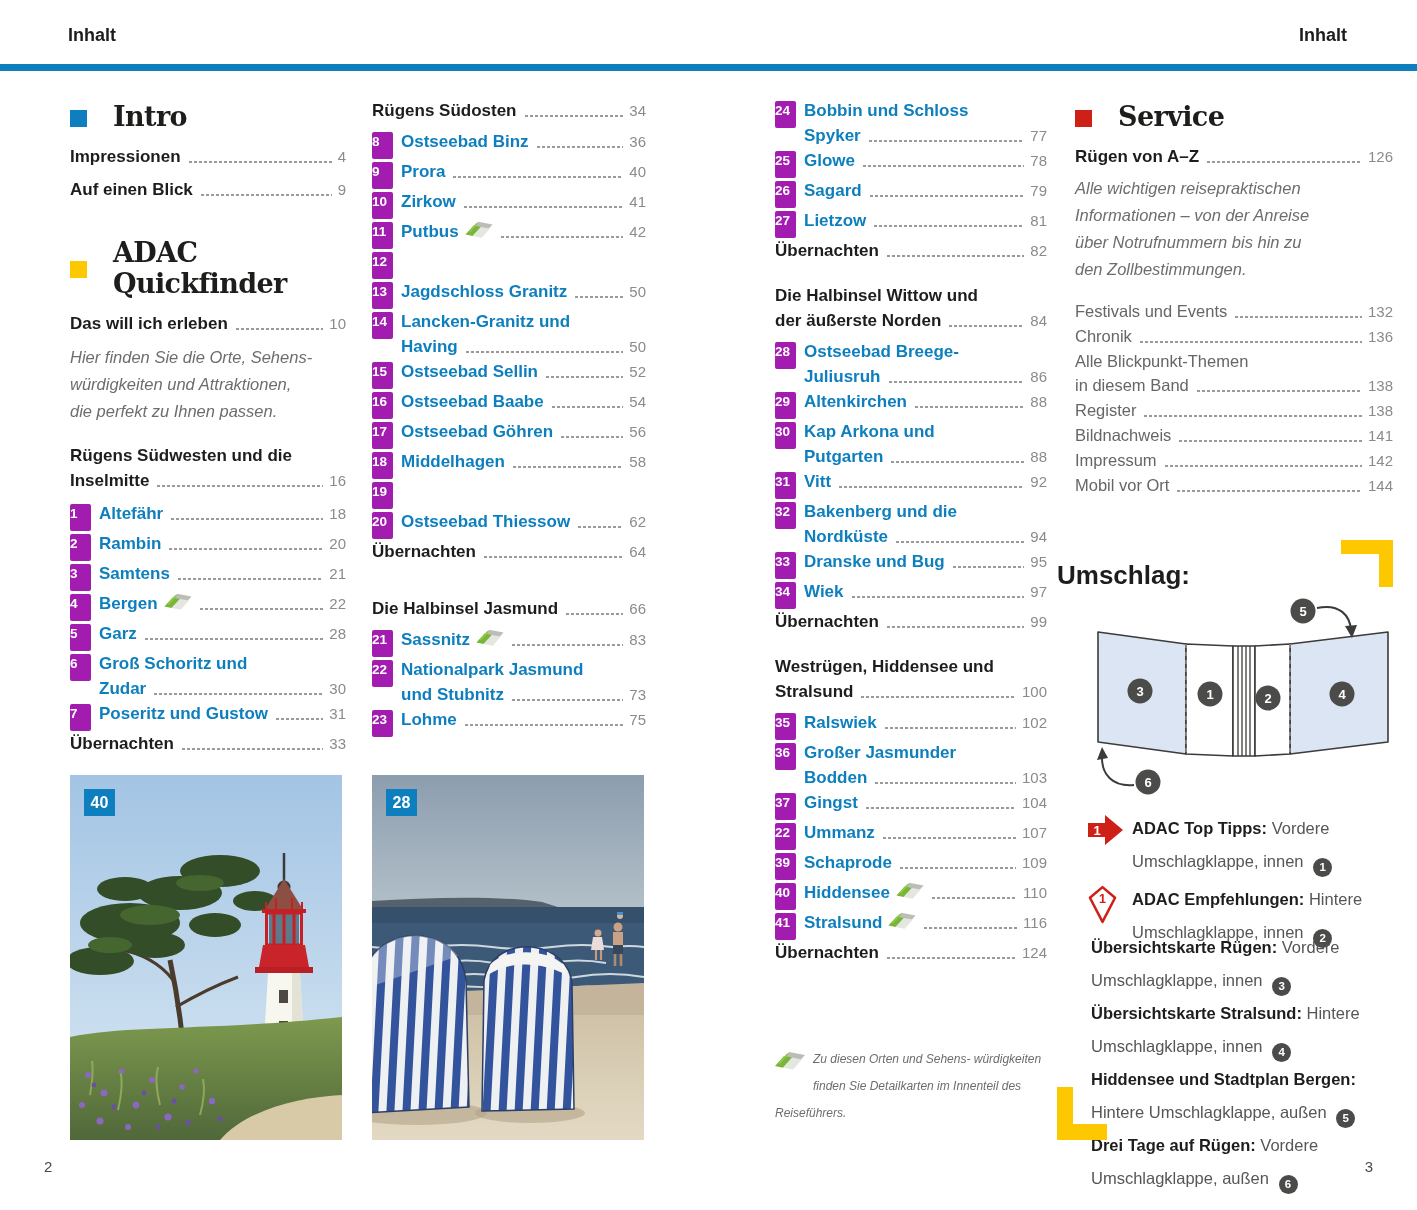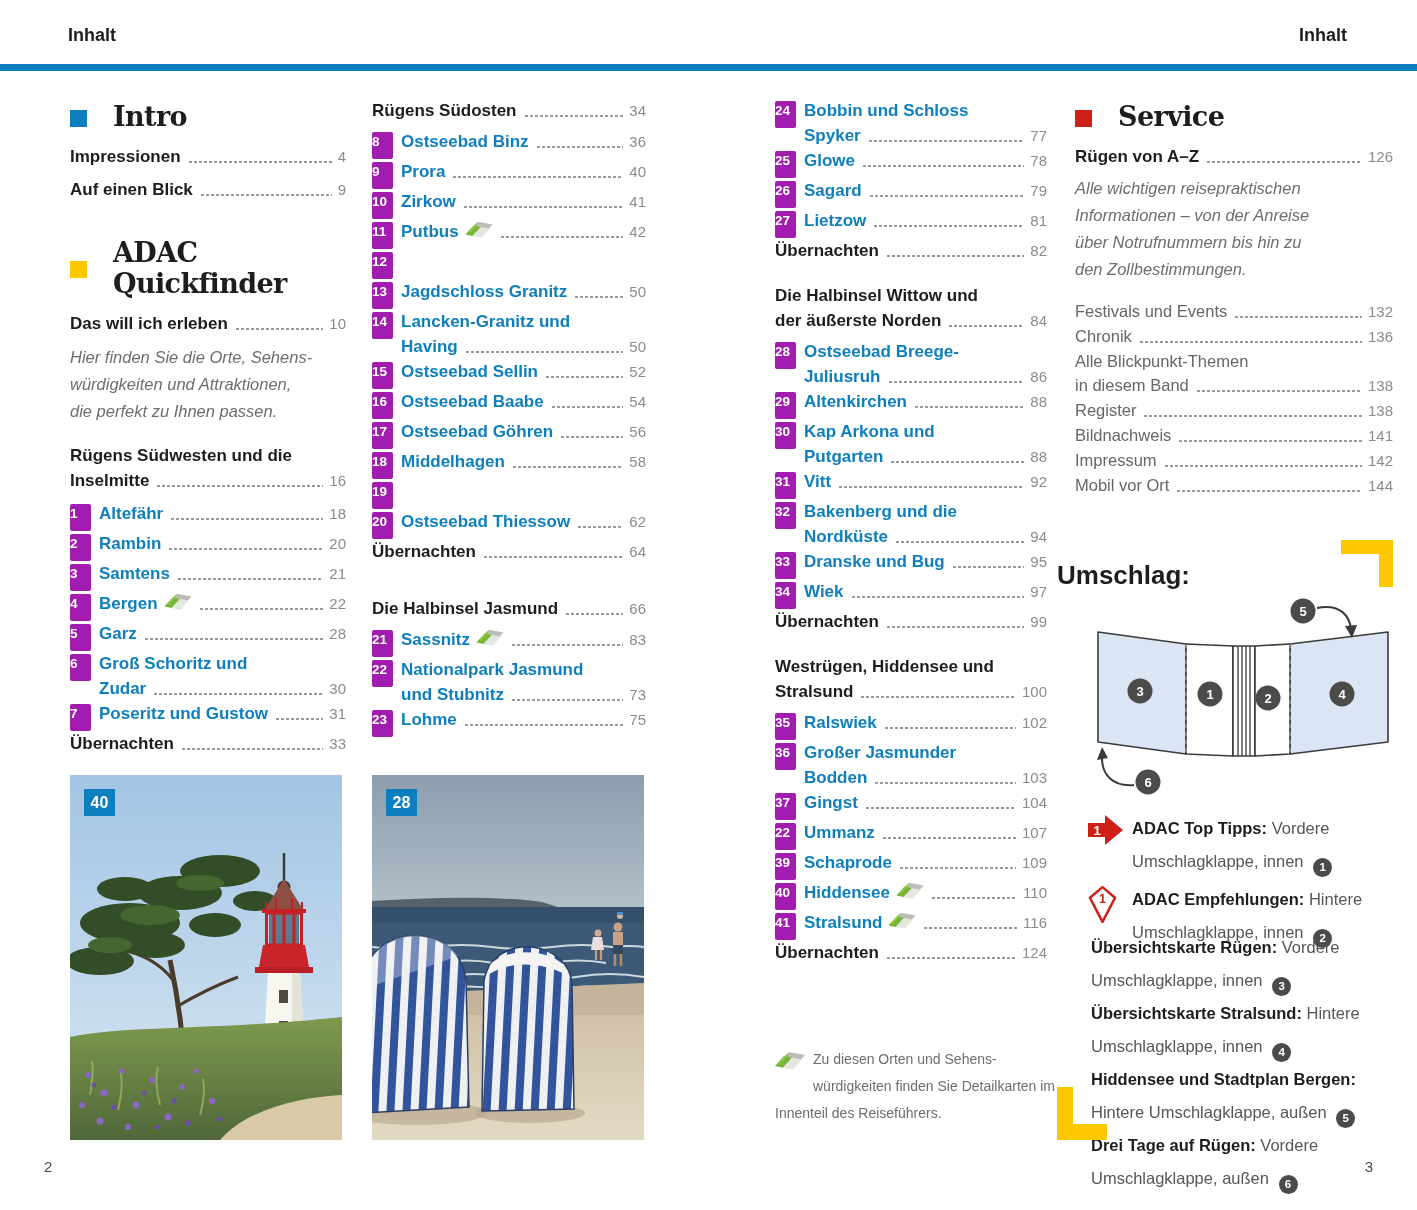--- a/index.html
+++ b/index.html
@@ -27,21 +27,21 @@
   .blk.item{display:flex;margin-bottom:0}
   .num{flex:0 0 21px;height:27px;margin:3px 8px 0 0;background:#a21caf;color:#fff;font-size:13.5px;font-weight:bold;line-height:19px;border-radius:2px}
   .item-body{flex:1 1 auto;min-width:0}
   .mapicon{flex:0 0 auto;margin:0 0 -2px 6px;align-self:center}
   .blk.note{font-style:italic;color:#6d6d70;font-size:16.5px;line-height:27px;margin:6px 0 0}
   .col-1 .blk.head{margin-bottom:8px}
   .col-4 .blk.head{margin-bottom:4px}
   .photo{position:absolute;top:775px;width:272px;height:365px;overflow:hidden}
   .photo svg{display:block;width:272px;height:365px}
   .photo .pbadge{position:absolute;left:14px;top:14px;width:31px;height:27px;background:#0e7fbe;color:#fff;font-size:16px;font-weight:bold;text-align:center;line-height:27px}
-  .mapnote{position:absolute;left:775px;top:1046px;width:292px;color:#6d6d70;font-size:14px;line-height:27px}
+  .mapnote{position:absolute;left:775px;top:1046px;width:292px;font-style:italic;color:#6d6d70;font-size:12px;line-height:27px}
   .mapnote .mapicon{float:left;margin:4px 8px 0 0}
   .cover-title{position:absolute;left:1057px;top:560px;font-size:26px;font-weight:bold;color:#1d1d1b}
   .bracket-tr{position:absolute;left:1341px;top:540px;width:52px;height:47px;border-top:14px solid #fdc800;border-right:14px solid #fdc800}
   .bracket-bl{position:absolute;left:1057px;top:1087px;width:50px;height:53px;border-left:16px solid #fdc800;border-bottom:16px solid #fdc800}
   .diagram{position:absolute;left:1088px;top:594px;width:312px;height:205px}
   .tips{position:absolute;left:1088px;top:812px;width:308px}
   .tip{display:flex;margin-bottom:5px}
   .tip-ic{flex:0 0 44px;padding-top:2px}
   .tip-tx,.map-tx{font-size:16.5px;line-height:33px;color:#565656}
   .tip-tx b,.map-tx b{color:#1d1d1b}

